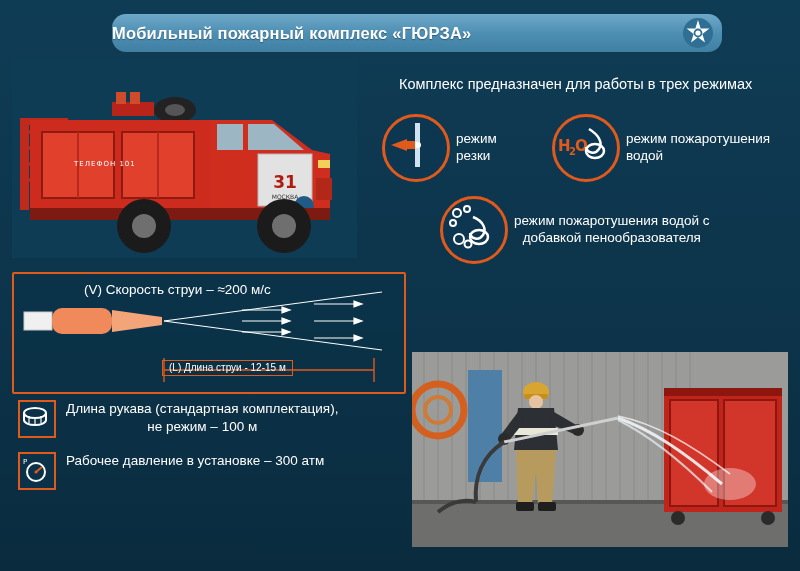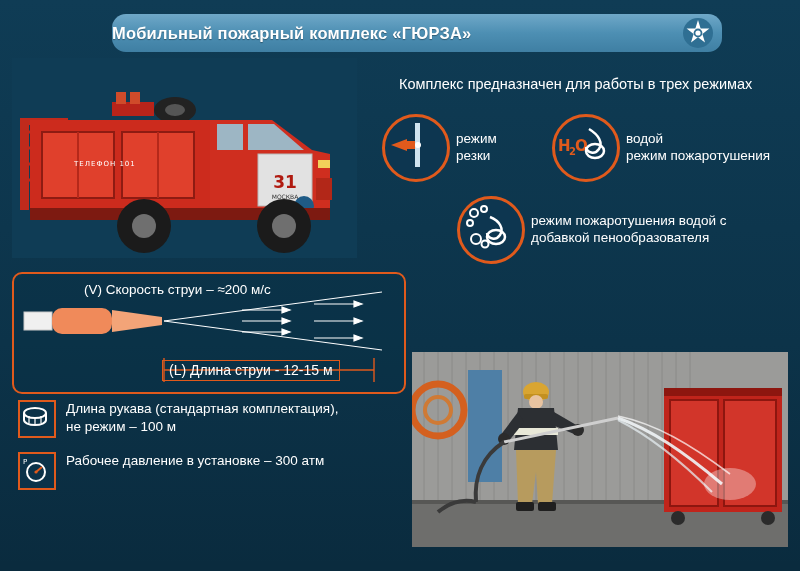--- a/index.html
+++ b/index.html
@@ -83,56 +83,57 @@
     flex: 0 0 auto;
   }
   .mode-label {
     color: #ffffff;
     font-size: 13.5px;
     line-height: 1.25;
     margin-left: 6px;
   }
   #mode-row-1 { left: 382px; top: 114px; }
   #mode-row-2 { left: 552px; top: 114px; }
-  #mode-row-3 { left: 457px; top: 196px; }
+  #mode-row-3 { left: 440px; top: 196px; text-align: center; }
 
   
   .jet-panel {
     position: absolute;
     left: 12px;
     top: 272px;
     width: 390px;
     height: 118px;
     border: 2px solid #e05a1c;
-    border-radius: 10px;
+    border-radius: 2px;
     background: rgba(10,48,68,0.35);
   }
   .jet-speed-label {
     position: absolute;
     left: 70px;
     top: 8px;
     color: #ffffff;
     font-size: 13.5px;
     white-space: nowrap;
   }
   .jet-length-box {
     position: absolute;
     left: 148px;
     top: 86px;
     border: 1px solid #e05a1c;
     padding: 1px 6px 2px 6px;
     color: #ffffff;
-    font-size: 14px;
+    font-size: 10px;
     white-space: nowrap;
   }
   
   .spec-row {
     position: absolute;
     display: flex;
     align-items: flex-start;
+    text-align: center;
   }
   .spec-icon {
     width: 34px;
     height: 34px;
     border: 2px solid #e05a1c;
     background: #0c3consume;
     background: #0b3249;
     flex: 0 0 auto;
     position: relative;
   }
@@ -256,22 +257,22 @@
     <div class="mode-circle">
       <svg width="56" height="56" viewBox="0 0 56 56" style="position:absolute;left:0;top:0;">
         <text x="3" y="34" fill="#e05a1c" font-family="DejaVu Sans, sans-serif" font-size="15" font-weight="bold">H</text>
         <text x="14" y="38" fill="#e05a1c" font-family="DejaVu Sans, sans-serif" font-size="10" font-weight="bold">2</text>
         <text x="20" y="34" fill="#e05a1c" font-family="DejaVu Sans, sans-serif" font-size="15" font-weight="bold">O</text>
         <path d="M34 12 C44 18 48 26 44 32 C40 38 32 36 31 30" fill="none" stroke="#ffffff" stroke-width="2.5"></path>
         <ellipse cx="40" cy="34" rx="9" ry="7" fill="none" stroke="#ffffff" stroke-width="2.5"></ellipse>
       </svg>
     </div>
     <div class="mode-label">
+      <div>режим пожаротушения</div>
       <div>водой</div>
-      <div>режим пожаротушения</div>
     </div>
   </div>
 
   <div class="mode-row" id="mode-row-3">
     <div class="mode-circle">
       <svg width="56" height="56" viewBox="0 0 56 56" style="position:absolute;left:0;top:0;">
         <circle cx="14" cy="14" r="4" fill="none" stroke="#ffffff" stroke-width="2"></circle>
         <circle cx="24" cy="10" r="3" fill="none" stroke="#ffffff" stroke-width="2"></circle>
         <circle cx="10" cy="24" r="3" fill="none" stroke="#ffffff" stroke-width="2"></circle>
         <path d="M30 18 C40 22 44 30 40 36 C36 42 28 40 27 34" fill="none" stroke="#ffffff" stroke-width="2.5"></path>

